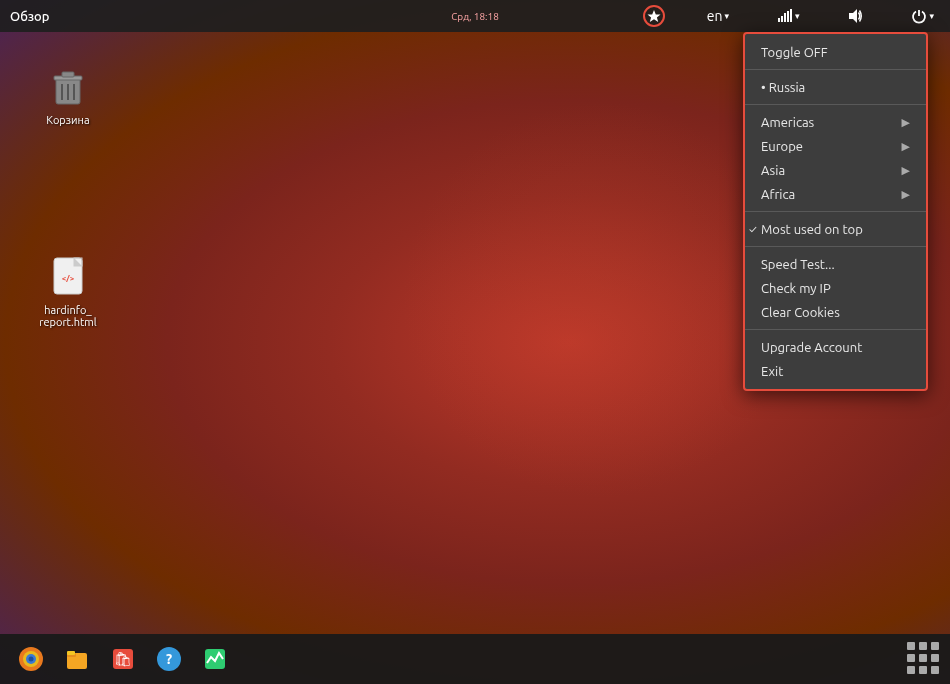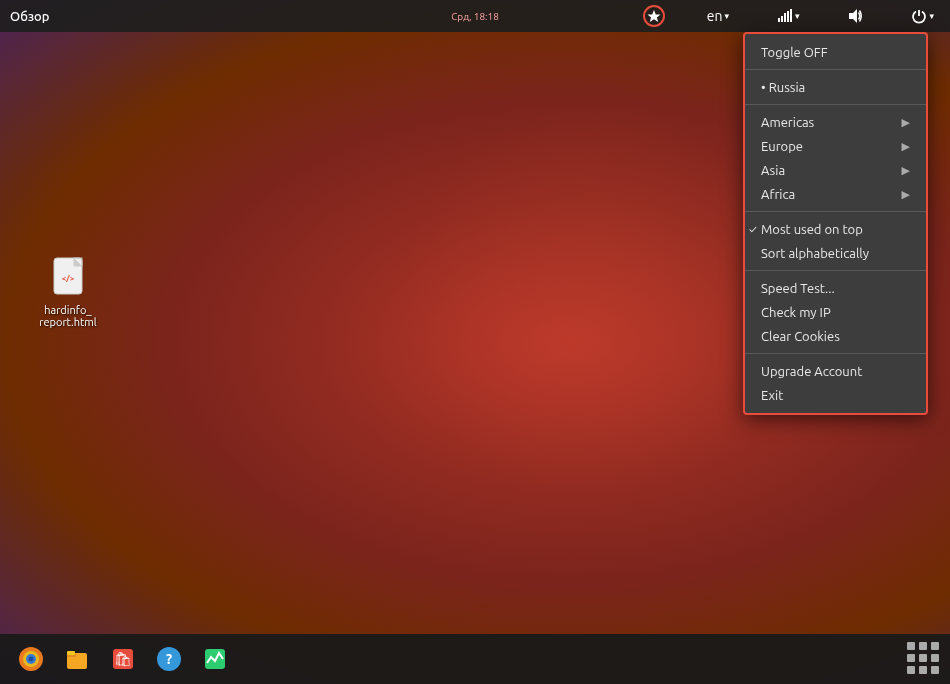--- a/index.html
+++ b/index.html
@@ -278,20 +278,33 @@
       <div class="panel-icon">
         <svg width="16" height="16" viewBox="0 0 16 16" fill="none" stroke="white" stroke-width="1.8">
           <path d="M8,2 L8,8"></path>
           <path d="M5,3.5 A6,6 0 1,0 11,3.5"></path>
         </svg>
         <span style="font-size:9px;">▾</span>
       </div>
     </div>
   </div>
 
+  <div class="desktop-icon" style="top: 58px; left: 28px;">
+    <div class="icon-image">
+      <svg class="trash-svg" viewBox="0 0 44 44">
+        <rect x="10" y="14" width="24" height="26" rx="2" fill="#888" stroke="#666" stroke-width="1"></rect>
+        <rect x="8" y="12" width="28" height="4" rx="1" fill="#999" stroke="#666" stroke-width="1"></rect>
+        <rect x="16" y="8" width="12" height="5" rx="1" fill="#888" stroke="#666" stroke-width="1"></rect>
+        <line x1="16" y1="20" x2="16" y2="36" stroke="#555" stroke-width="2"></line>
+        <line x1="22" y1="20" x2="22" y2="36" stroke="#555" stroke-width="2"></line>
+        <line x1="28" y1="20" x2="28" y2="36" stroke="#555" stroke-width="2"></line>
+      </svg>
+    </div>
+    <span class="icon-label">Корзина</span>
+  </div>
 
 
   <div class="desktop-icon" style="top: 248px; left: 28px;">
     <div class="icon-image">
       <svg class="file-svg" viewBox="0 0 44 44">
         <rect x="8" y="4" width="28" height="36" rx="3" fill="#f0f0f0" stroke="#ccc" stroke-width="1"></rect>
         <polygon points="28,4 36,12 28,12" fill="#ccc"></polygon>
         <rect x="28" y="4" width="8" height="8" fill="none" stroke="#ccc"></rect>
         <text x="22" y="27" font-size="8" fill="#e74c3c" text-anchor="middle" font-weight="bold">&lt;/&gt;</text>
       </svg>
@@ -329,23 +342,20 @@
     <div class="menu-item">
       <span>Africa</span>
       <span class="arrow">▶</span>
     </div>
 
     <div class="menu-separator"></div>
 
     <div class="menu-item has-check">
       <span>Most used on top</span>
     </div>
-    <div class="menu-item">
-      <span>Sort alphabetically</span>
-    </div>
 
     <div class="menu-separator"></div>
 
     <div class="menu-item">
       <span>Speed Test...</span>
     </div>
     <div class="menu-item">
       <span>Check my IP</span>
     </div>
     <div class="menu-item">

